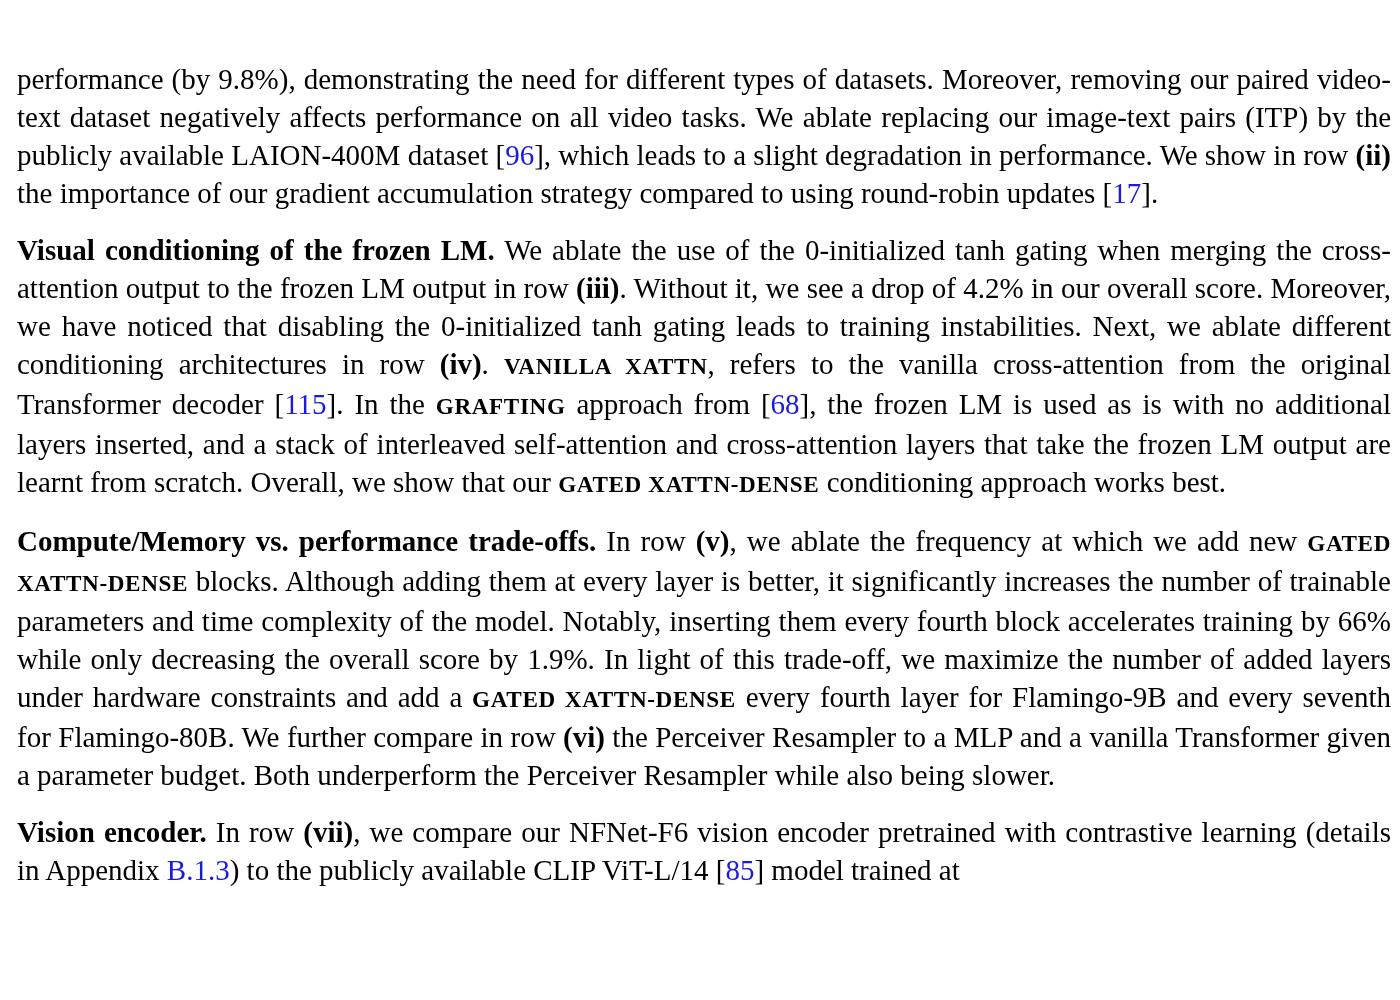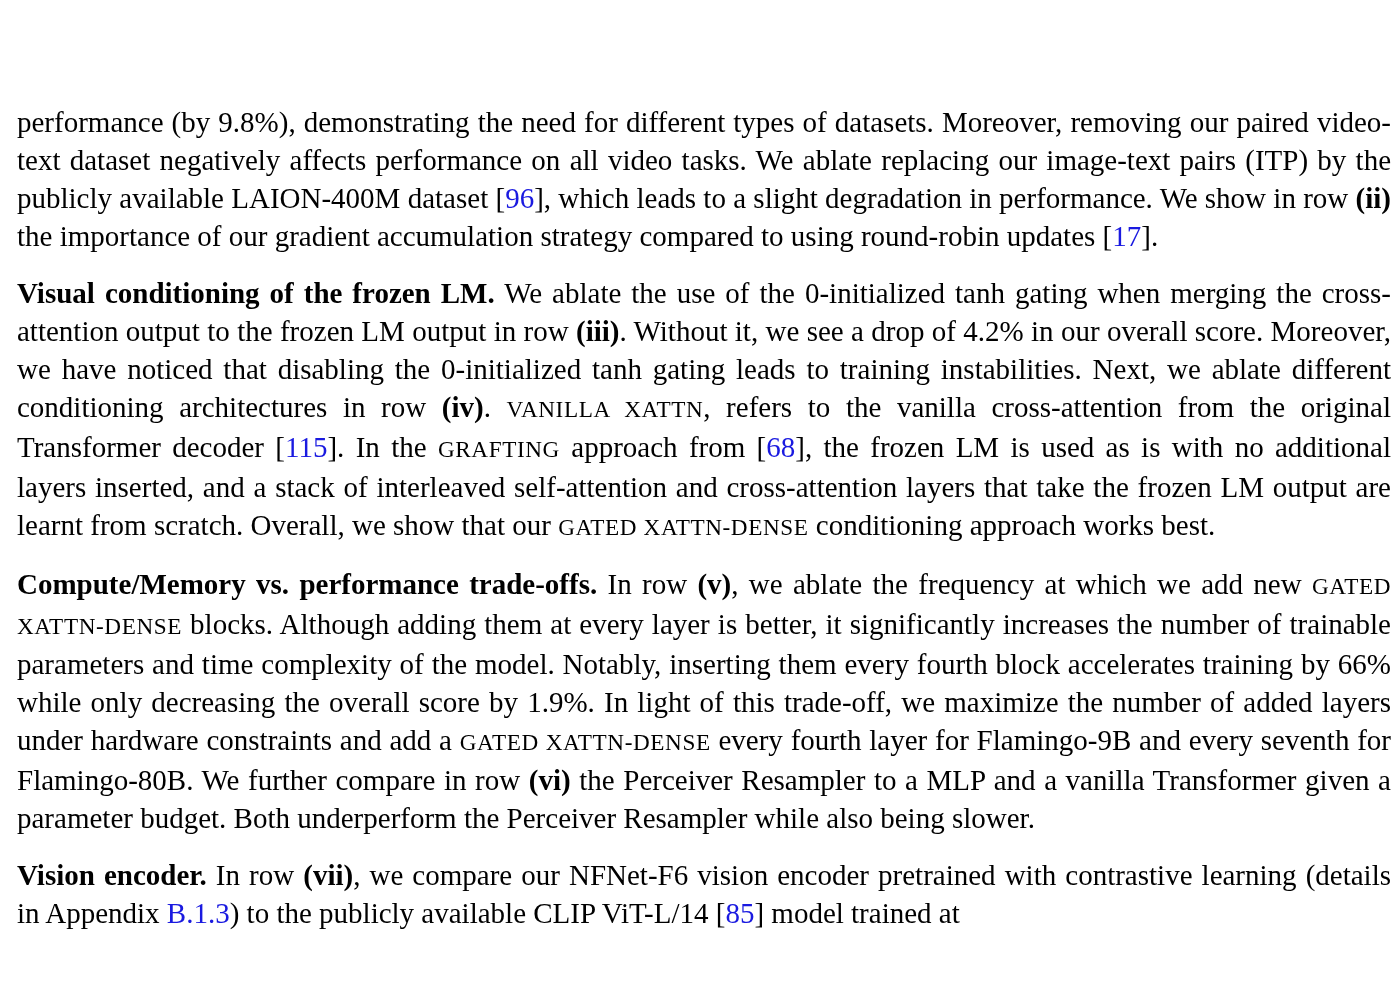--- a/index.html
+++ b/index.html
@@ -8,35 +8,35 @@
     background: #ffffff;
   }
   body {
     width: 1400px;
     height: 1000px;
     overflow: hidden;
   }
   .page {
     box-sizing: border-box;
     width: 1392px;
-    padding: 103px 0 0 17px;
+    padding: 60px 0 0 17px;
     font-family: "Liberation Serif", serif;
     font-size: 29px;
     line-height: 38px;
     color: #000000;
   }
   .para {
     margin: 0 0 19px 0;
     width: 1374px;
     text-align: justify;
   }
   .seg-normal { font-weight: normal; }
   .seg-bold   { font-weight: bold; }
   .seg-italic { }
-  .seg-sc     { font-size: 0.8em; letter-spacing: 0.6px; }
+  .seg-sc     { font-size: 0.8em; letter-spacing: 0.6px; font-weight: bold; }
   .seg-link   { color: #1a1ae0; cursor: pointer; }
 </style>
 </head>
 <body>
 
 <main class="page">
   <p class="para"><span class="seg-normal">performance (by 9.8%), demonstrating the need for different types of datasets. Moreover, removing our paired video-text dataset negatively affects performance on all video tasks. We ablate replacing our image-text pairs (ITP) by the publicly available LAION-400M dataset [</span><span class="seg-link">96</span><span class="seg-normal">], which leads to a slight degradation in performance. We show in row </span><span class="seg-bold">(ii)</span><span class="seg-normal"> the importance of our gradient accumulation strategy compared to using round-robin updates [</span><span class="seg-link">17</span><span class="seg-normal">].</span></p>
   <p class="para"><span class="seg-bold">Visual conditioning of the frozen LM.</span><span class="seg-normal"> We ablate the use of the 0-initialized tanh gating when merging the cross-attention output to the frozen LM output in row </span><span class="seg-bold">(iii)</span><span class="seg-normal">. Without it, we see a drop of 4.2% in our overall score. Moreover, we have noticed that disabling the 0-initialized tanh gating leads to training instabilities. Next, we ablate different conditioning architectures in row </span><span class="seg-bold">(iv)</span><span class="seg-normal">. </span><span class="seg-sc">VANILLA XATTN</span><span class="seg-normal">, refers to the vanilla cross-attention from the original Transformer decoder [</span><span class="seg-link">115</span><span class="seg-normal">]. In the </span><span class="seg-sc">GRAFTING</span><span class="seg-normal"> approach from [</span><span class="seg-link">68</span><span class="seg-normal">], the frozen LM is used as is with no additional layers inserted, and a stack of interleaved self-attention and cross-attention layers that take the frozen LM output are learnt from scratch. Overall, we show that our </span><span class="seg-sc">GATED XATTN-DENSE</span><span class="seg-normal"> conditioning approach works best.</span></p>
   <p class="para"><span class="seg-bold">Compute/Memory vs. performance trade-offs.</span><span class="seg-normal"> In row </span><span class="seg-bold">(v)</span><span class="seg-normal">, we ablate the frequency at which we add new </span><span class="seg-sc">GATED XATTN-DENSE</span><span class="seg-normal"> blocks. Although adding them at every layer is better, it significantly increases the number of trainable parameters and time complexity of the model. Notably, inserting them every fourth block accelerates training by 66% while only decreasing the overall score by 1.9%. In light of this trade-off, we maximize the number of added layers under hardware constraints and add a </span><span class="seg-sc">GATED XATTN-DENSE</span><span class="seg-normal"> every fourth layer for </span><span class="seg-italic">Flamingo</span><span class="seg-normal">-9B and every seventh for </span><span class="seg-italic">Flamingo</span><span class="seg-normal">-80B. We further compare in row </span><span class="seg-bold">(vi)</span><span class="seg-normal"> the Perceiver Resampler to a MLP and a vanilla Transformer given a parameter budget. Both underperform the Perceiver Resampler while also being slower.</span></p>
   <p class="para"><span class="seg-bold">Vision encoder.</span><span class="seg-normal"> In row </span><span class="seg-bold">(vii)</span><span class="seg-normal">, we compare our NFNet-F6 vision encoder pretrained with contrastive learning (details in Appendix </span><span class="seg-link">B.1.3</span><span class="seg-normal">) to the publicly available CLIP ViT-L/14 [</span><span class="seg-link">85</span><span class="seg-normal">] model trained at</span></p>

